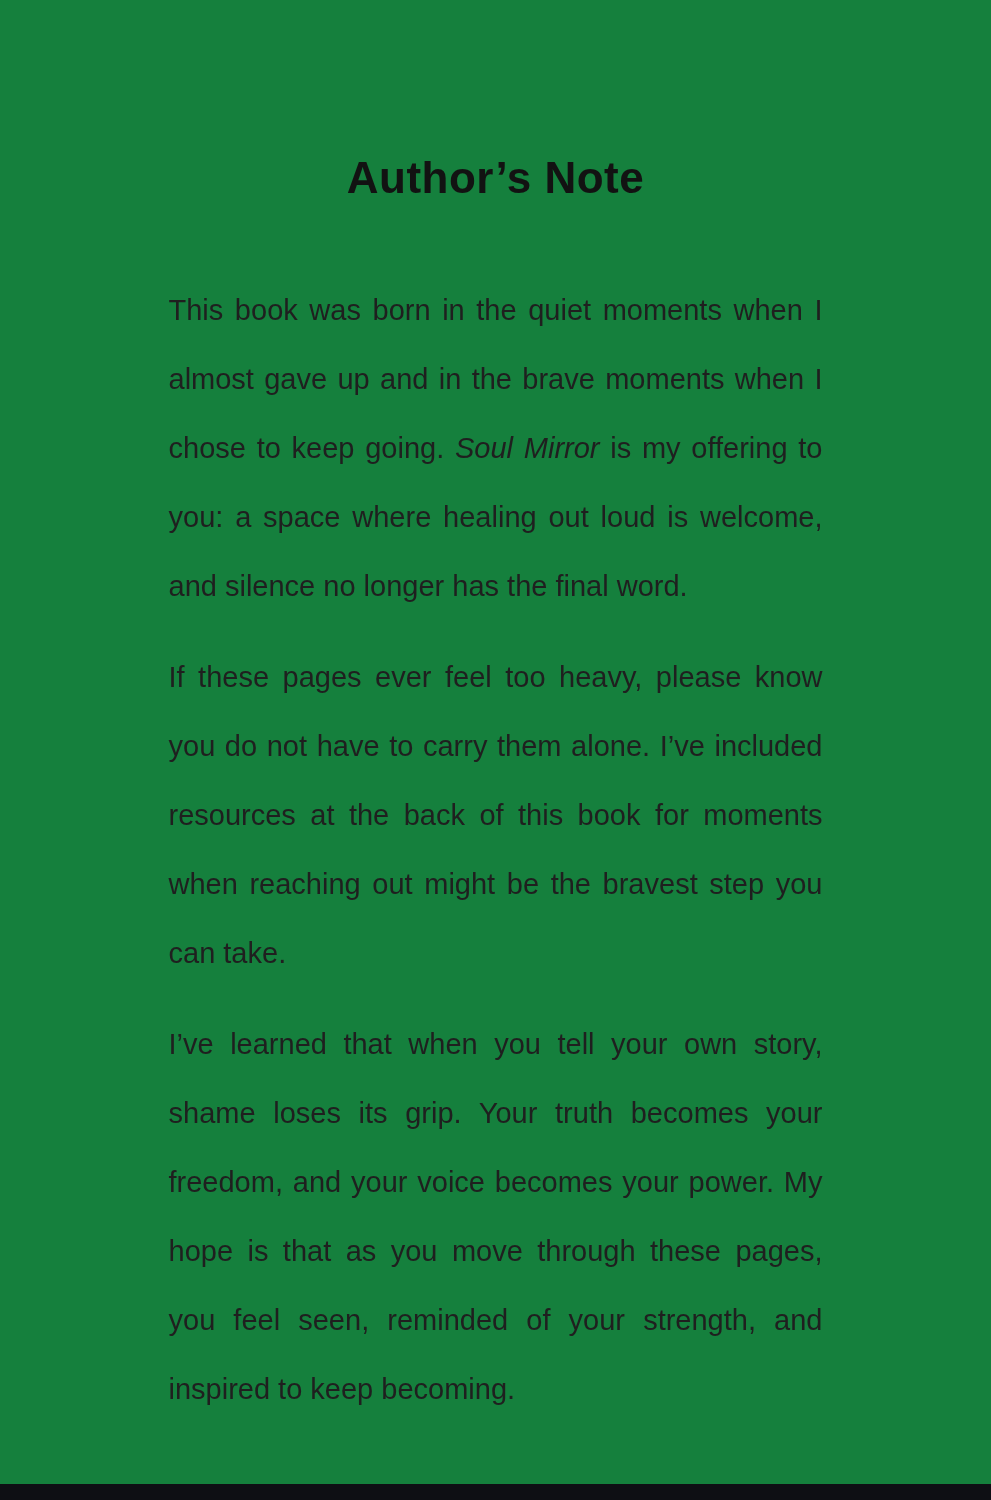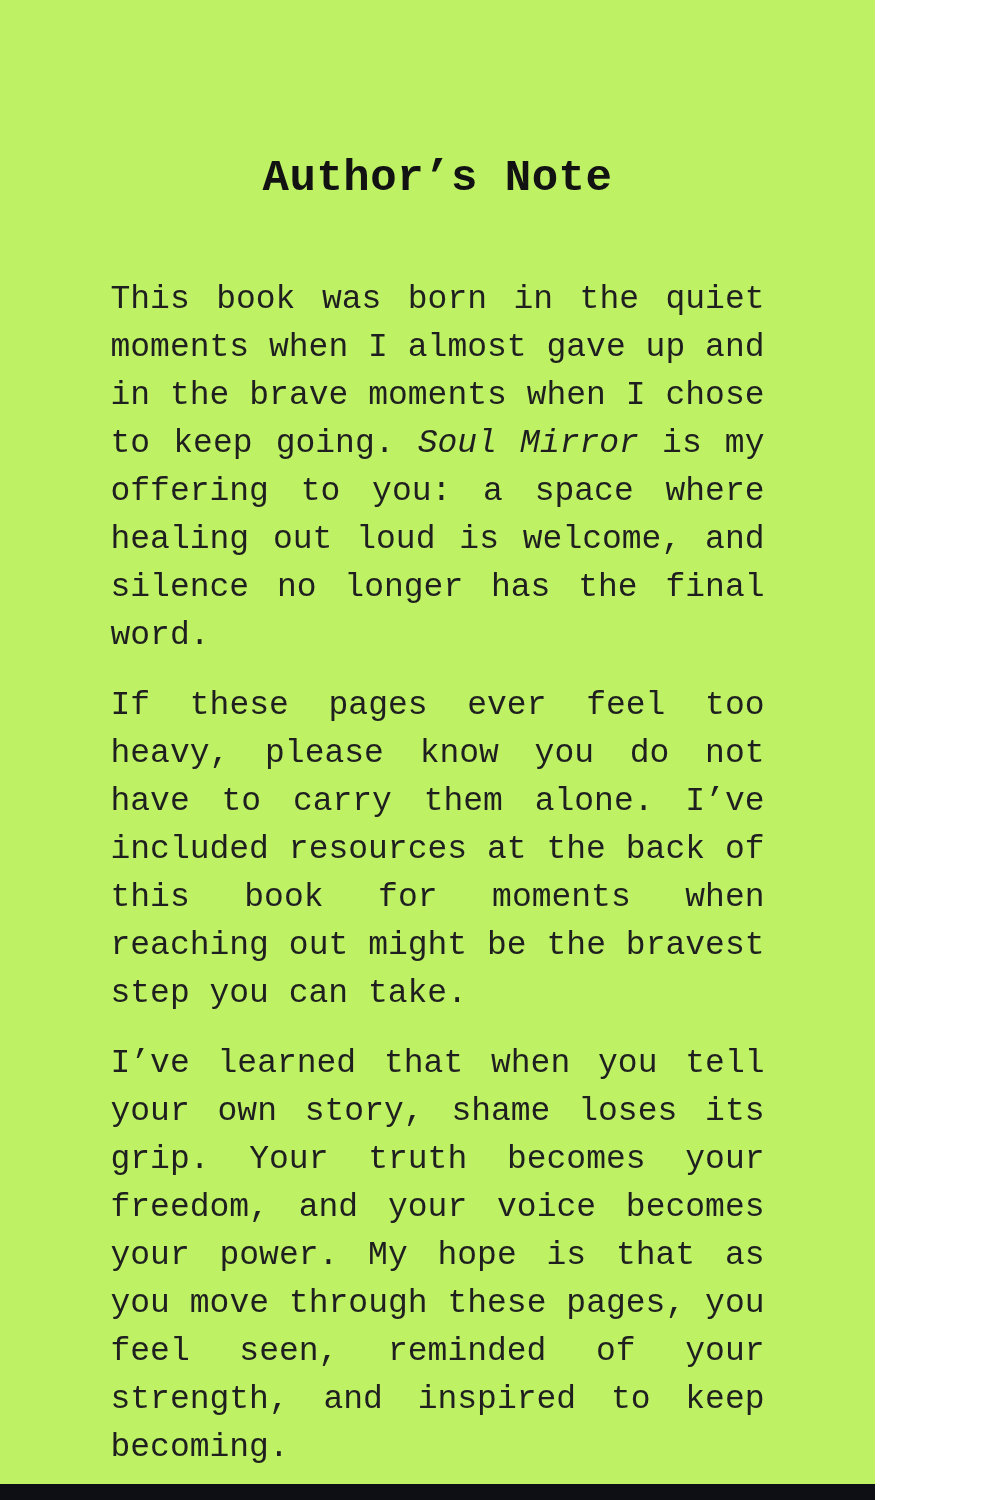--- a/index.html
+++ b/index.html
@@ -2,42 +2,42 @@
 <html><head>
 <meta charset="utf-8">
 <style>
   html, body {
     margin: 0;
     padding: 0;
     background: #ffffff;
   }
   .page {
     position: relative;
-    width: 875px;
+    width: 991px;
     height: 1500px;
-    background: #bef264;
+    background: #15803d;
     overflow: hidden;
-    font-family: Liberation Mono, monospace;
+    font-family: Liberation Sans, sans-serif;
     color: #1f1f1f;
   }
   .title {
     margin: 0;
     padding-top: 153px;
     text-align: center;
     font-size: 44px;
     line-height: 50px;
     font-weight: bold;
     color: #121212;
     letter-spacing: 0.5px;
   }
   .content {
     width: 654px;
     margin: 73px auto 0 auto;
-    font-size: 33px;
-    line-height: 48px;
+    font-size: 29px;
+    line-height: 69px;
     text-align: justify;
     text-justify: inter-word;
   }
   .content p {
     margin: 0 0 22px 0;
   }
   .content em {
     font-style: italic;
   }
   .page-number {

